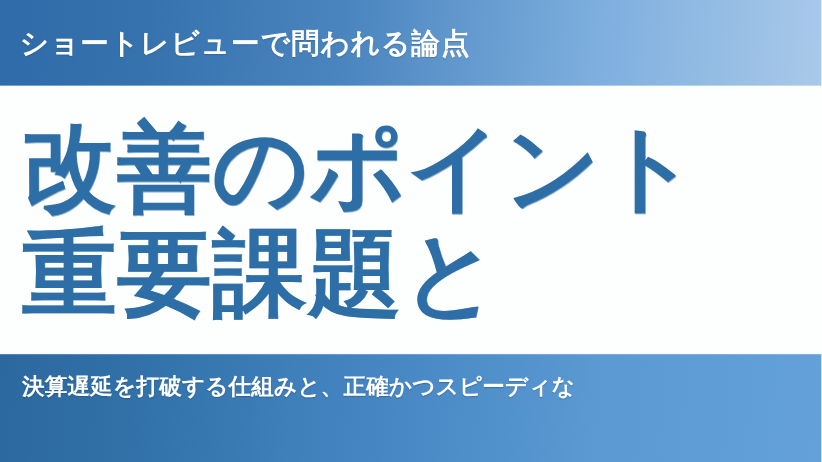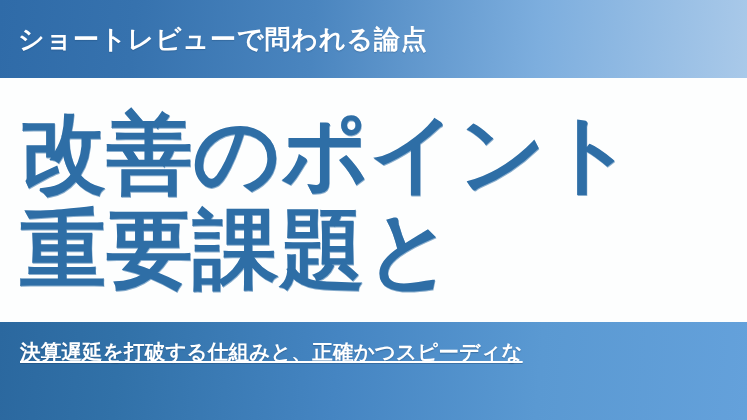--- a/index.html
+++ b/index.html
@@ -91,21 +91,20 @@
   }
   .subtitle-line {
     color: #ffffff;
     font-size: 20.5px;
     font-weight: 700;
     line-height: 1.62;
     letter-spacing: 0.01em;
     white-space: nowrap;
     margin: 0;
     text-shadow: 0 1px 1px rgba(18,55,95,0.35);
-    text-decoration: underline;
   }
 </style>
 </head>
 <body>
 
 <div class="slide">
 
   <div class="eyebrow-bar">
     <span class="eyebrow-text">ショートレビューで問われる論点</span>
   </div>

